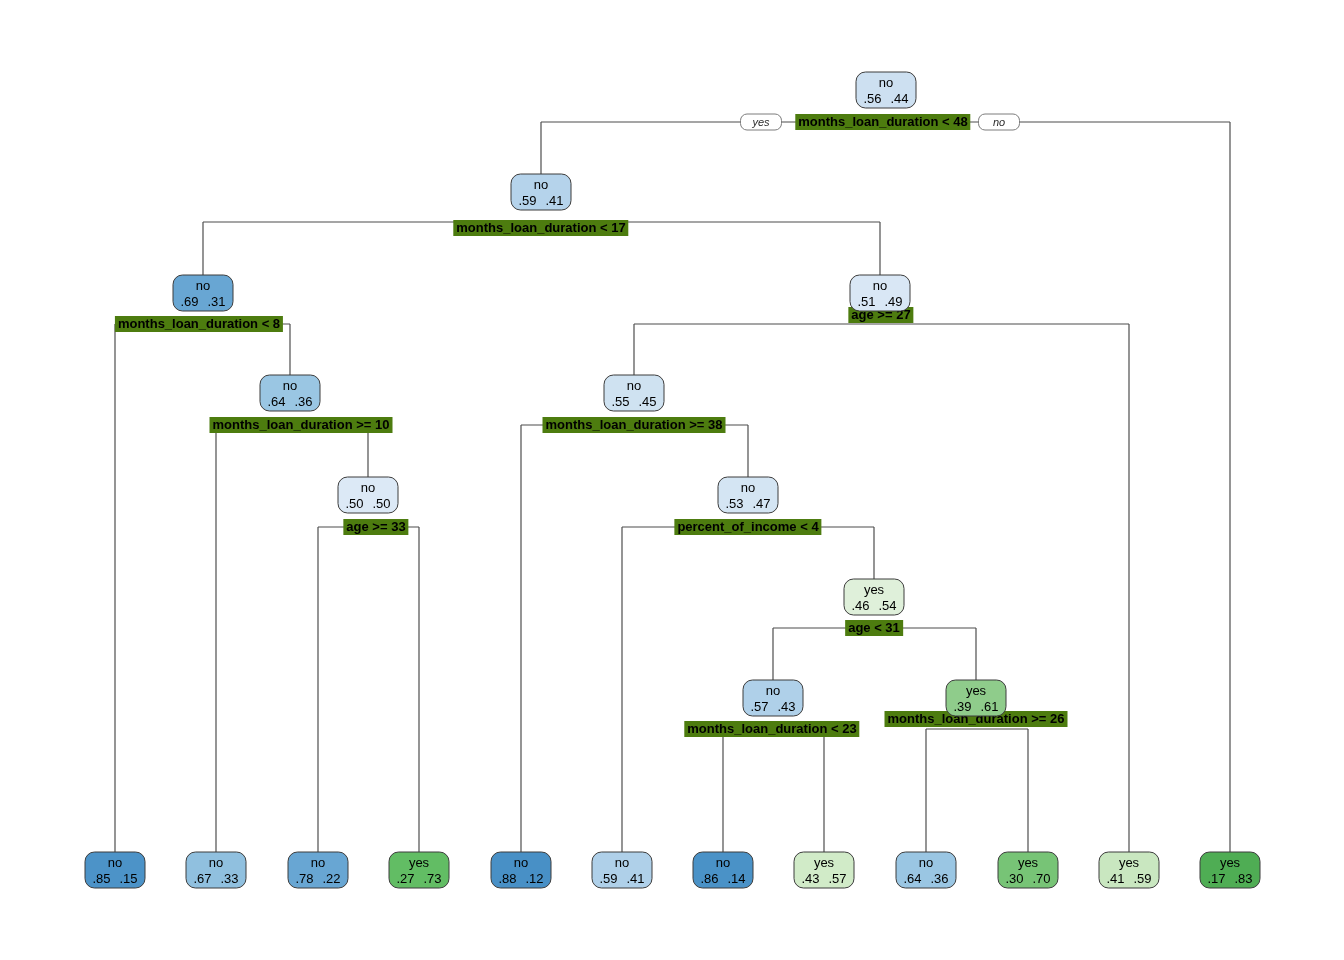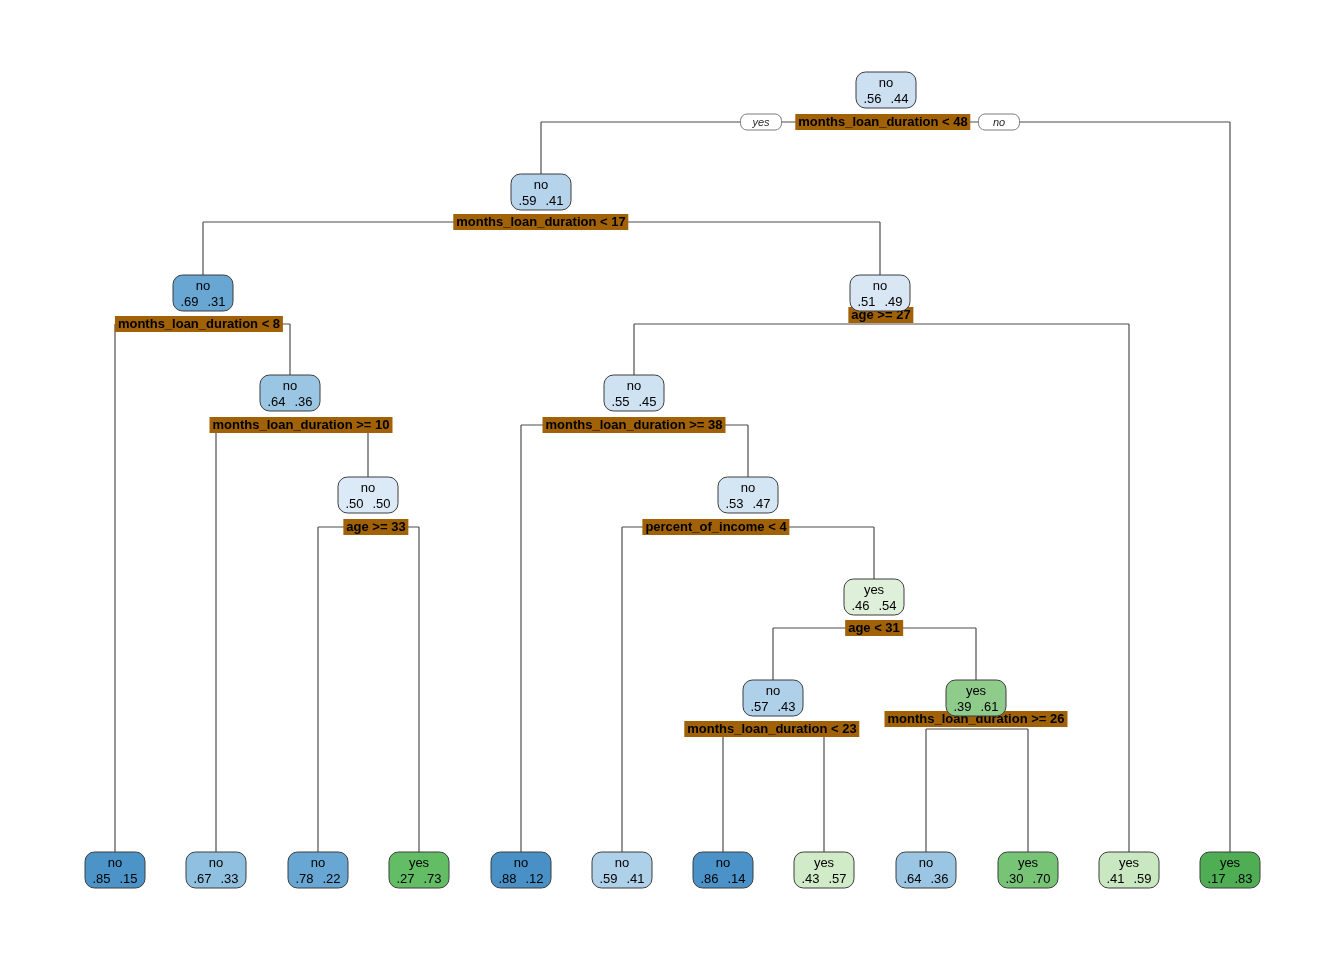--- a/index.html
+++ b/index.html
@@ -26,21 +26,21 @@
     stroke-width: 1.2;
   }
   .split {
     position: absolute;
     transform: translate(-50%, -50%);
     z-index: 2;
     font-size: 13px;
     font-weight: bold;
     color: #000000;
     white-space: nowrap;
-    background: #a16207;
+    background: #4d7c0f;
     padding: 1px 3px;
     line-height: 14px;
   }
   .pill {
     position: absolute;
     transform: translate(-50%, -50%);
     z-index: 3;
     width: 40px;
     height: 15px;
     background: #ffffff;
@@ -114,27 +114,27 @@
     <line x1="874" y1="527" x2="874" y2="579"></line>
     <line x1="773" y1="628" x2="773" y2="680"></line>
     <line x1="976" y1="628" x2="976" y2="680"></line>
     <line x1="723" y1="729" x2="723" y2="852"></line>
     <line x1="824" y1="729" x2="824" y2="852"></line>
     <line x1="926" y1="729" x2="926" y2="852"></line>
     <line x1="1028" y1="729" x2="1028" y2="852"></line>
   </svg>
 
   <div class="split" style="left:883px;top:122px">months_loan_duration &lt; 48</div>
-  <div class="split" style="left:541px;top:222px">months_loan_duration &lt; 17</div>
+  <div class="split" style="left:541px;top:228px">months_loan_duration &lt; 17</div>
   <div class="split" style="left:199px;top:324px">months_loan_duration &lt; 8</div>
   <div class="split" style="left:881px;top:315px">age &gt;= 27</div>
   <div class="split" style="left:301px;top:425px">months_loan_duration &gt;= 10</div>
   <div class="split" style="left:634px;top:425px">months_loan_duration &gt;= 38</div>
   <div class="split" style="left:376px;top:527px">age &gt;= 33</div>
-  <div class="split" style="left:716px;top:527px">percent_of_income &lt; 4</div>
+  <div class="split" style="left:748px;top:527px">percent_of_income &lt; 4</div>
   <div class="split" style="left:874px;top:628px">age &lt; 31</div>
   <div class="split" style="left:772px;top:729px">months_loan_duration &lt; 23</div>
   <div class="split" style="left:976px;top:719px">months_loan_duration &gt;= 26</div>
 
   <div class="pill" style="left:761px;top:122px">yes</div>
   <div class="pill" style="left:999px;top:122px">no</div>
 
   <div class="node" style="left: 886px; top: 90px; background-color: rgb(205, 224, 241);">
     <span class="cls">no</span>
     <span class="probs">

